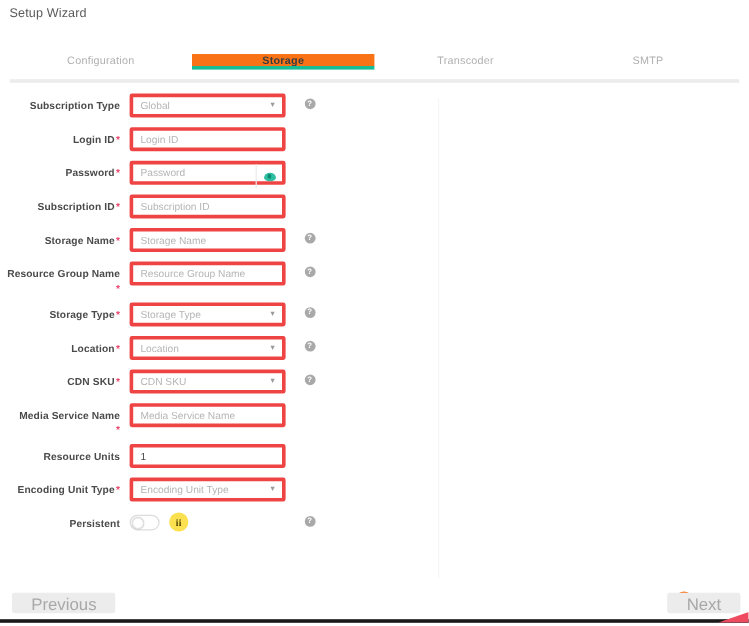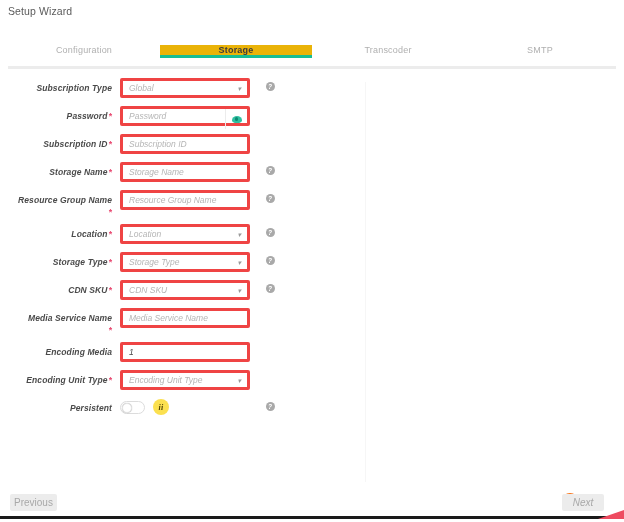--- a/index.html
+++ b/index.html
@@ -41,44 +41,43 @@
     justify-content: center;
     font-size: 9px;
     color: #b0b0b0;
     letter-spacing: .2px;
     cursor: pointer;
     position: relative;
     background: transparent;
     user-select: none;
   }
   .tab.active {
-    background: #eab308;
+    background: #f97316;
     color: #3c3c3c;
     font-weight: bold;
   }
   .tab.active::after {
     content: "";
     position: absolute;
     left: 0; right: 0; bottom: -3px;
     height: 3px;
     background: #17bd94;
   }
   .tab-underline {
     position: absolute;
     left: 8px; top: 66px;
     width: 608px; height: 3px;
     background: #ececec;
   }
 
   
   .form {
     position: absolute;
-    left: 12px; top: 78px;
+    left: 0; top: 78px;
     width: 365px;
-    font-style: italic;
   }
   .row {
     display: flex;
     align-items: flex-start;
     margin-bottom: 6px;
     min-height: 22px;
   }
   .row .label {
     width: 100px;
     text-align: right;
@@ -216,28 +215,28 @@
     left: 0; bottom: 6px;
     width: 624px;
     height: 26px;
   }
   .btn {
     height: 17px;
     min-width: 42px;
     border: none;
     background: #ececec;
     color: #a8a8a8;
-    font-size: 10px;
+    font-size: 14px;
     font-family: "Liberation Sans", sans-serif;
     border-radius: 2px;
     cursor: pointer;
-    padding: 0 4px;
+    padding: 0 16px;
   }
   .btn-prev { position: absolute; left: 10px; top: 4px; }
-  .btn-next { position: absolute; right: 20px; top: 4px; font-style: italic; }
+  .btn-next { position: absolute; right: 7px; top: 4px; }
   .badge-iii {
     position: absolute;
     right: 46px; top: 3px;
     width: 16px; height: 16px;
     border-radius: 50%;
     background: #f97316;
     color: #4a3f00;
     font-size: 8px;
     font-weight: bold;
     display: flex;
@@ -290,20 +289,29 @@
           <div class="ctrl">
             <span>Global</span>
             <span class="caret">▾</span>
           </div>
         </div>
         <div class="help-wrap">
           <div class="help-icon">?</div>
         </div>
       </div>
       <div class="row">
+        <div class="label"><span>Login ID</span><span class="req">*</span></div>
+        <div class="ctrl-wrap">
+          <div class="ctrl">
+            <span>Login ID</span>
+          </div>
+        </div>
+        <div class="help-spacer"></div>
+      </div>
+      <div class="row">
         <div class="label"><span>Password</span><span class="req">*</span></div>
         <div class="ctrl-wrap">
           <div class="ctrl">
             <span>Password</span>
             <div class="eye-box">
               <span class="eye"></span>
             </div>
           </div>
         </div>
         <div class="help-spacer"></div>
@@ -333,44 +341,44 @@
         <div class="ctrl-wrap">
           <div class="ctrl">
             <span>Resource Group Name</span>
           </div>
         </div>
         <div class="help-wrap">
           <div class="help-icon">?</div>
         </div>
       </div>
       <div class="row">
+        <div class="label"><span>Storage Type</span><span class="req">*</span></div>
+        <div class="ctrl-wrap">
+          <div class="ctrl">
+            <span>Storage Type</span>
+            <span class="caret">▾</span>
+          </div>
+        </div>
+        <div class="help-wrap">
+          <div class="help-icon">?</div>
+        </div>
+      </div>
+      <div class="row">
         <div class="label"><span>Location</span><span class="req">*</span></div>
         <div class="ctrl-wrap">
           <div class="ctrl">
             <span>Location</span>
             <span class="caret">▾</span>
           </div>
         </div>
         <div class="help-wrap">
           <div class="help-icon">?</div>
         </div>
       </div>
       <div class="row">
-        <div class="label"><span>Storage Type</span><span class="req">*</span></div>
-        <div class="ctrl-wrap">
-          <div class="ctrl">
-            <span>Storage Type</span>
-            <span class="caret">▾</span>
-          </div>
-        </div>
-        <div class="help-wrap">
-          <div class="help-icon">?</div>
-        </div>
-      </div>
-      <div class="row">
         <div class="label"><span>CDN SKU</span><span class="req">*</span></div>
         <div class="ctrl-wrap">
           <div class="ctrl">
             <span>CDN SKU</span>
             <span class="caret">▾</span>
           </div>
         </div>
         <div class="help-wrap">
           <div class="help-icon">?</div>
         </div>
@@ -378,21 +386,21 @@
       <div class="row">
         <div class="label"><span>Media Service Name</span><br><span class="req">*</span></div>
         <div class="ctrl-wrap">
           <div class="ctrl">
             <span>Media Service Name</span>
           </div>
         </div>
         <div class="help-spacer"></div>
       </div>
       <div class="row">
-        <div class="label"><span>Encoding Media</span></div>
+        <div class="label"><span>Resource Units</span></div>
         <div class="ctrl-wrap">
           <div class="ctrl filled">
             <span>1</span>
           </div>
         </div>
         <div class="help-spacer"></div>
       </div>
       <div class="row">
         <div class="label"><span>Encoding Unit Type</span><span class="req">*</span></div>
         <div class="ctrl-wrap">

